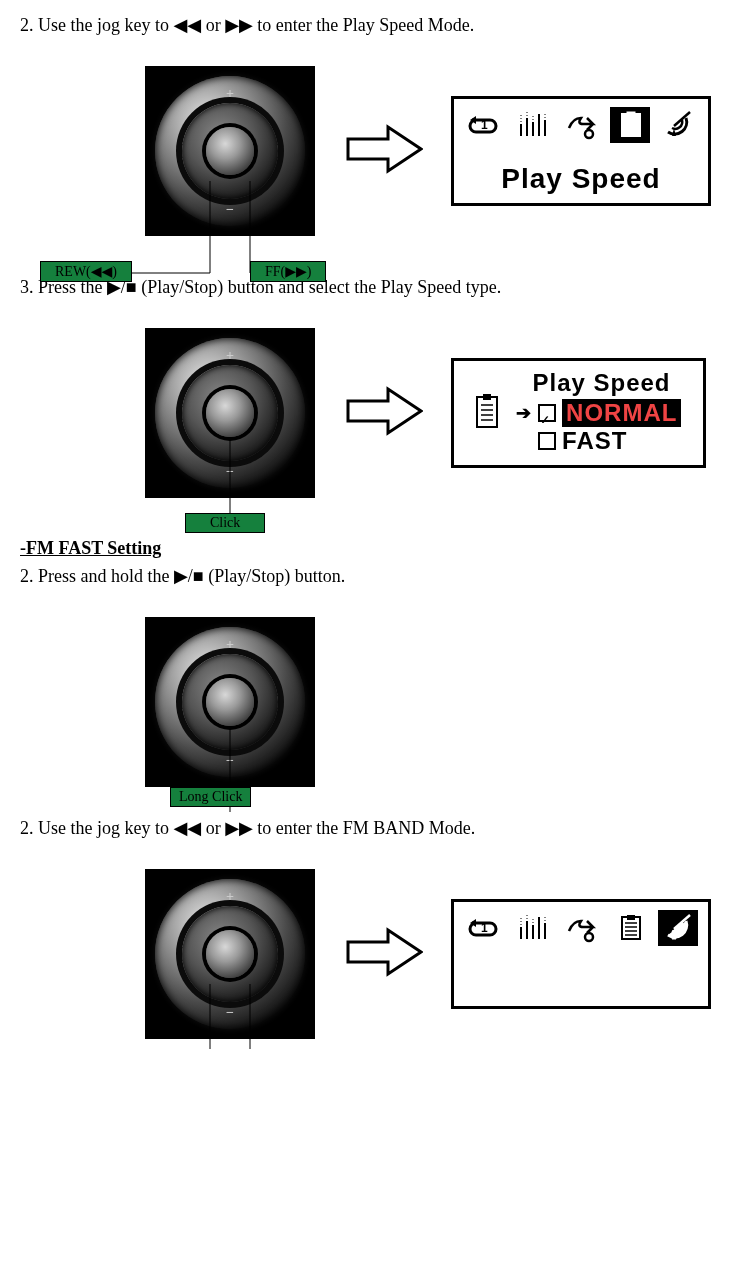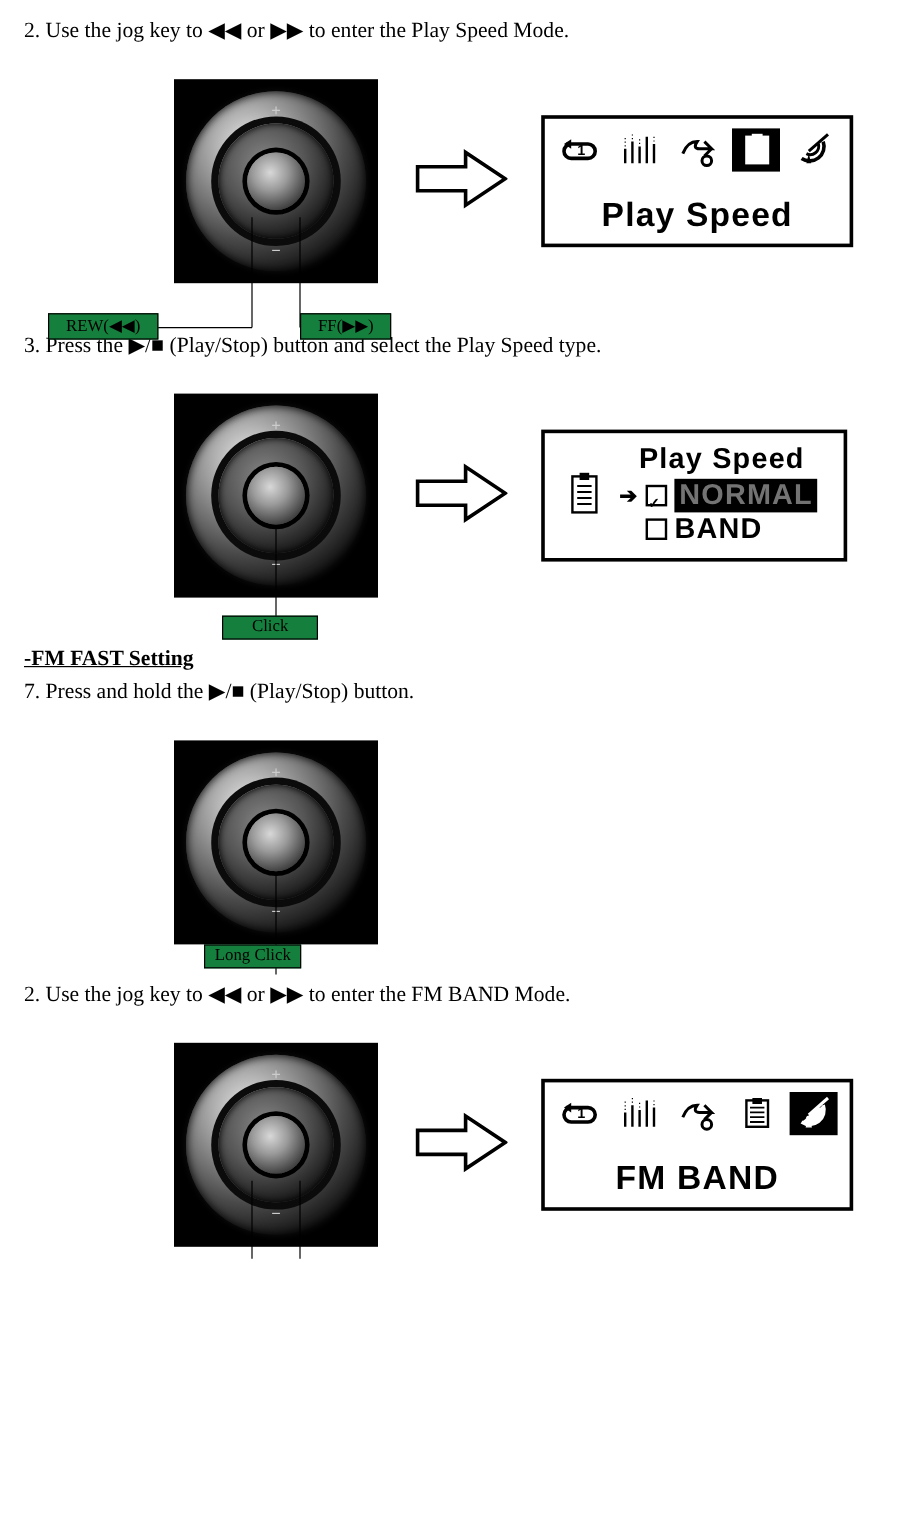--- a/index.html
+++ b/index.html
@@ -78,21 +78,21 @@
     font-family: Arial, sans-serif;
     font-weight:bold; font-size:28px; text-align:center; letter-spacing:1px;
   }
   .icon-wrap{width:40px;height:36px;display:flex;align-items:center;justify-content:center;}
   .icon-wrap.sel{background:#000;}
   .icon-wrap.sel svg *{stroke:#fff;fill:#fff;}
   .lcd-b-left{width:46px;display:flex;align-items:center;justify-content:center;}
   .lcd-b-right{flex:1;display:flex;flex-direction:column;gap:0;}
   .lcd-b-head{font-family:Arial,sans-serif;font-weight:bold;font-size:24px;text-align:center;letter-spacing:1px;margin-bottom:2px;}
   .opt-row{display:flex;align-items:center;gap:6px;font-family:Arial,sans-serif;font-weight:bold;font-size:24px;letter-spacing:1px;margin-left:6px;}
-  .opt-sel{background:#000;color:#737373;padding:0 4px;}
+  .opt-sel{background:#000;color:#ef4444;padding:0 4px;}
   .arrow-glyph{font-size:18px;}
   .chk{width:14px;height:14px;border:2px solid #000;display:inline-block;}
   .chk.on::after{content:"✓";font-size:12px;position:relative;top:-4px;left:0;}
   
   .callouts{position:absolute;left:0;top:0;width:100%;height:100%;pointer-events:none;overflow:visible;}
   .label-box{
     border:1px solid #000;
     background:#15803d;
     padding:1px 14px;
     font-family:"Times New Roman",serif;
@@ -236,28 +236,28 @@
     <div class="lcd-b-right">
       <div class="lcd-b-head">Play Speed</div>
       <div class="opt-row">
         <span class="arrow-glyph">➔</span>
         <span class="chk on"></span>
         <span class="opt-sel">NORMAL</span>
       </div>
       <div class="opt-row">
         <span class="arrow-glyph" style="visibility:hidden;">➔</span>
         <span class="chk"></span>
-        <span>BAND</span>
+        <span>FAST</span>
       </div>
     </div>
   </div>
 </div>
 
 <p class="section-head" style="margin-bottom:6px;">-FM FAST Setting</p>
-<p class="step-text">7. Press and hold the ▶/■ (Play/Stop) button.</p>
+<p class="step-text">2. Press and hold the ▶/■ (Play/Stop) button.</p>
 
 <div class="fig-row" style="margin-left:125px;margin-bottom:30px;">
   <div style="position:relative;">
     <div class="dial-wrap">
       <div class="dial-outer">
         <span class="mark-plus">+</span>
           <span class="mark-minus">−</span>
         <span class="mark-rew">◀◀</span>
           <span class="mark-ff">▶▶</span>
         <div class="bar-h"></div>
@@ -347,15 +347,14 @@
       </div>
       <div class="icon-wrap sel">
         <svg width="36" height="30" viewBox="0 0 36 30">
             <path d="M8 22 A12 12 0 0 0 26 8" fill="none" stroke="#fff" stroke-width="3"></path>
             <path d="M12 18 A7 7 0 0 0 22 10" fill="none" stroke="#fff" stroke-width="2.5"></path>
             <line x1="14" y1="16" x2="30" y2="2" stroke="#fff" stroke-width="2.5"></line>
             <polygon points="16,26 12,26 14,18" fill="#fff"></polygon>
           </svg>
       </div>
     </div>
-    <div class="lcd-title">FM BAND</div>
   </div>
 </div>
 
 </body></html>

